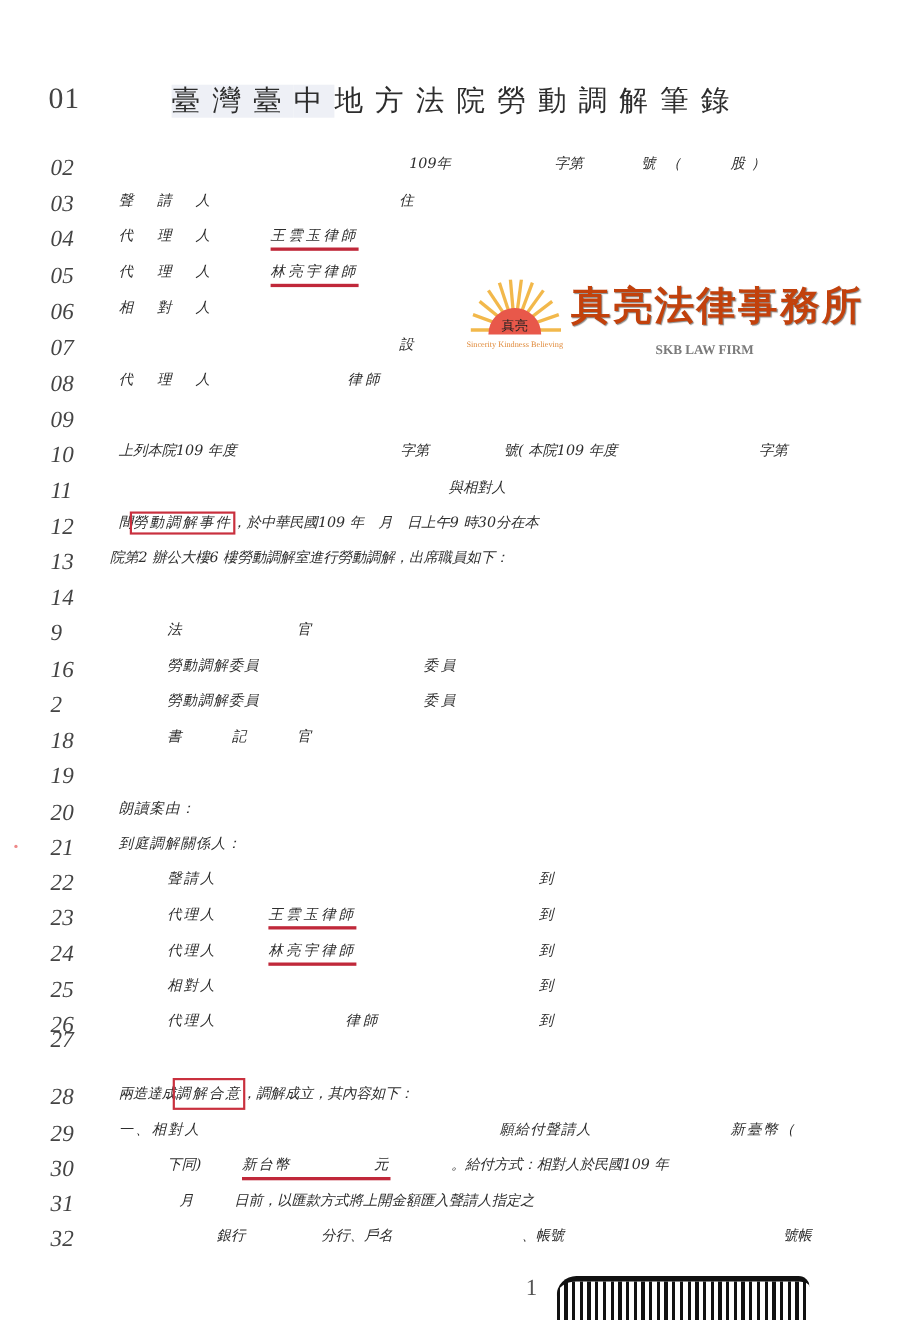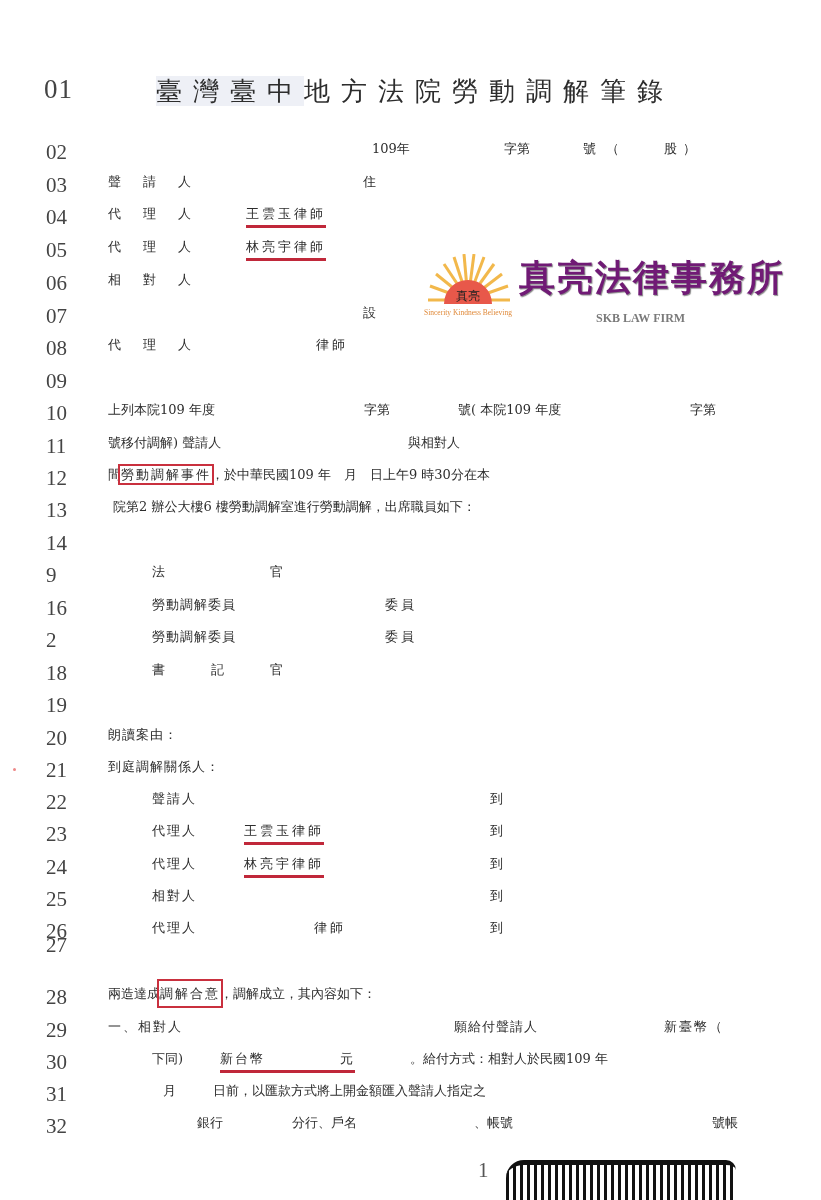--- a/index.html
+++ b/index.html
@@ -6,30 +6,30 @@
   body {
     width:821px; height:1200px; overflow:hidden; position:relative;
     background:#ffffff; color:#2a2a2a;
     font-family:"DejaVu Serif","Liberation Serif",serif;
   }
   .page { position:absolute; left:0; top:0; width:821px; height:1200px; }
   .title-row { position:absolute; top:72px; left:0; width:821px; height:40px; }
   .title-row .ln { position:absolute; left:44px; top:2px; font-size:27px; font-family:"Liberation Serif",serif; color:#444; letter-spacing:1px; }
   .title { position:absolute; left:156px; top:2px; font-size:26px; letter-spacing:11px; color:#2d2d2d; white-space:nowrap; }
   .title .hl { background:#eef0f6; }
-  .line { position:absolute; left:0; width:729px; height:32px; }
+  .line { position:absolute; left:0; width:729px; height:32px;font-style:italic; }
   .ln { position:absolute; left:46px; top:0; font-family:"Liberation Serif",serif; font-size:21px; color:#444; }
   .t { position:absolute; top:0; font-size:13px; white-space:nowrap; color:#2d2d2d; }
   .sp3 { letter-spacing:22px; }
   .ul { border-bottom:3px solid #c0283a; padding-bottom:2px; letter-spacing:3px; }
   .box { outline:2px solid #c9303e; outline-offset:1px; }
   .logo { position:absolute; left:422px; top:254px; width:345px; height:72px; }
   .sun { position:absolute; left:0; top:0; width:92px; height:60px; }
   .logo-caption { position:absolute; left:2px; top:54px; font-family:Liberation Serif, serif; font-size:7.5px; color:#e08a3a; white-space:nowrap; }
-  .logo-cn { position:absolute; left:97px; top:0; font-size:36px; font-weight:bold; color:#701a75; letter-spacing:2px; white-space:nowrap; text-shadow:1px 1px 1px #888; font-family:"DejaVu Serif",serif; }
+  .logo-cn { position:absolute; left:97px; top:0; font-size:36px; font-weight:bold; color:#c2410c; letter-spacing:2px; white-space:nowrap; text-shadow:1px 1px 1px #888; font-family:"DejaVu Serif",serif; }
   .logo-en { position:absolute; left:174px; top:57px; font-family:"Liberation Serif",serif; font-weight:bold; font-size:12px; color:#7a7a7a; white-space:nowrap; }
   .pagenum { position:absolute; left:478px; top:1158px; font-size:21px; font-family:"Liberation Serif",serif; color:#555; }
   .stamp { position:absolute; left:506px; top:1160px; width:230px; height:40px; background:
      repeating-linear-gradient(90deg,#111 0 3px,#fff 3px 7px); border-top-left-radius:18px; border-top-right-radius:10px; border-top:5px solid #111; }
   .speck { position:absolute; left:13px; top:768px; width:3px; height:3px; border-radius:50%; background:#e88; }
 </style>
 </head>
 <body>
 
 <div class="page">
@@ -88,32 +88,31 @@
   <div class="line" style="top:401px">
     <span class="ln">10</span>
     <span class="t" style="left:108px">上列本院109 年度</span>
     <span class="t" style="left:364px">字第</span>
     <span class="t" style="left:458px">號( 本院109 年度</span>
     <span class="t" style="left:690px">字第</span>
   </div>
 
   <div class="line" style="top:434px">
     <span class="ln">11</span>
-    <span class="t" style="left:108px">號移付調解) 聲請人</span>
     <span class="t" style="left:408px">與相對人</span>
   </div>
 
   <div class="line" style="top:466px">
     <span class="ln">12</span>
     <span class="t" style="left:108px"><span>間</span><span class="box" style="letter-spacing:2px">勞動調解事件</span><span>，於中華民國109 年　月　日上午9 時30分在本</span></span>
   </div>
 
   <div class="line" style="top:498px">
     <span class="ln">13</span>
-    <span class="t" style="left:113px">院第2 辦公大樓6 樓勞動調解室進行勞動調解，出席職員如下：</span>
+    <span class="t" style="left:100px">院第2 辦公大樓6 樓勞動調解室進行勞動調解，出席職員如下：</span>
   </div>
 
   <div class="line" style="top:531px">
     <span class="ln">14</span>
   </div>
 
   <div class="line" style="top:563px">
     <span class="ln">9</span>
     <span class="t" style="left:152px">法</span>
     <span class="t" style="left:270px">官</span>

